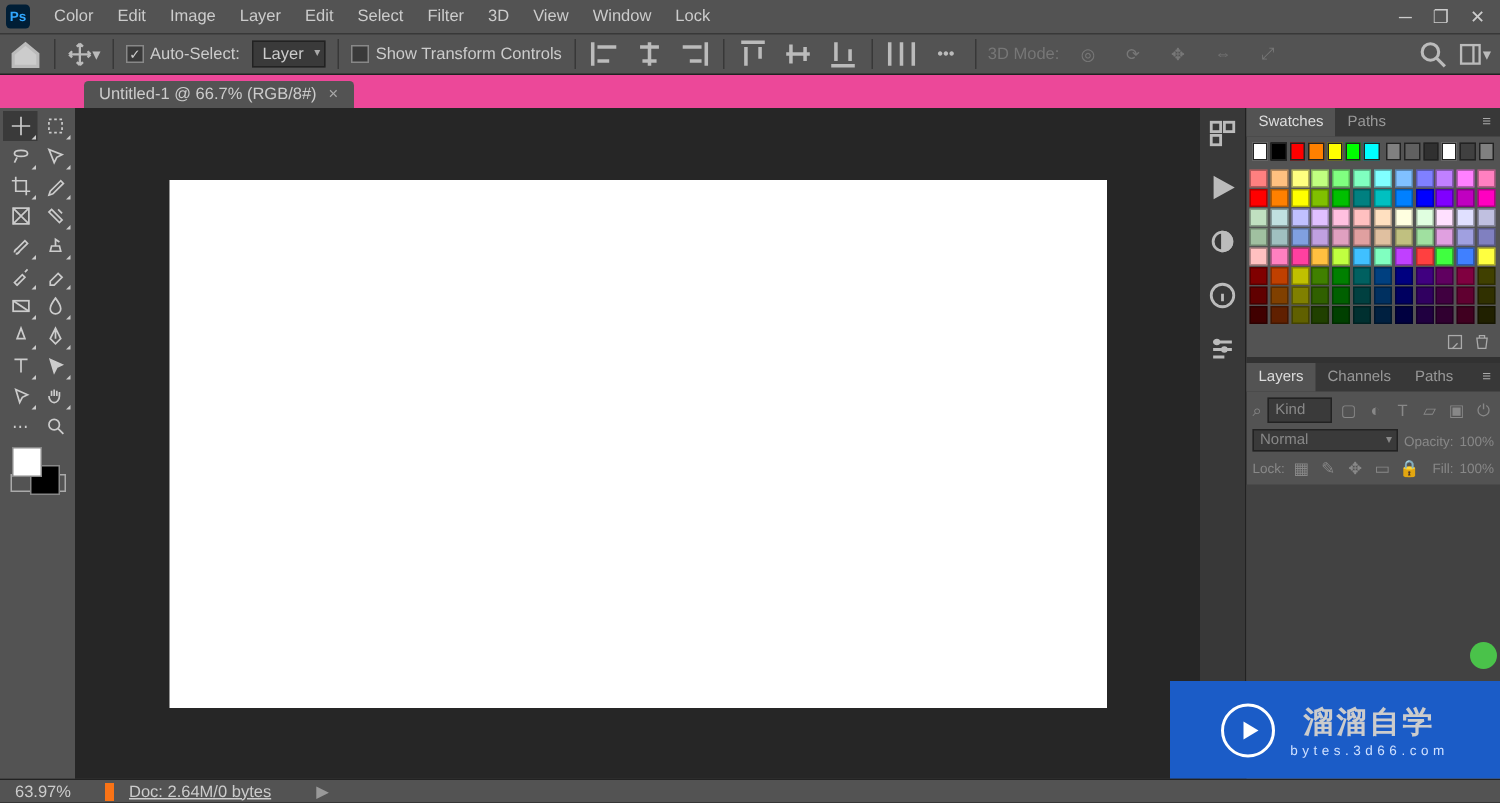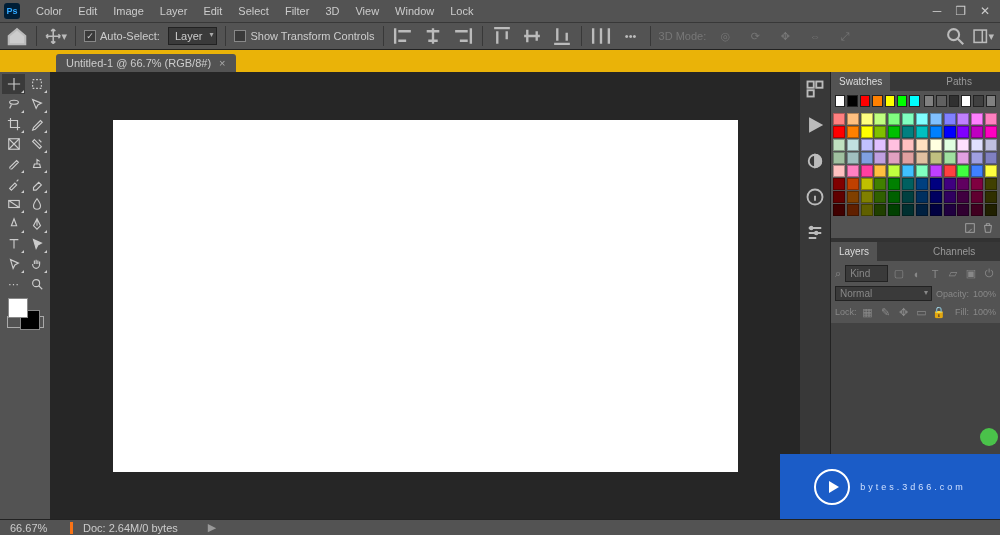--- a/index.html
+++ b/index.html
@@ -12,41 +12,41 @@
 .optionsbar { height:28px; background:#535353; border-top:1px solid #383838; border-bottom:1px solid #222; display:flex; align-items:center; padding:0 6px; gap:8px; }
 .home-icon { width:20px; height:20px; display:flex; align-items:center; justify-content:center; }
 .opt-sep { width:1px; height:20px; background:#383838; }
 .checkbox { width:12px; height:12px; border:1px solid #888; display:inline-flex; align-items:center; justify-content:center; background:#3a3a3a; margin-right:4px; }
 .checkbox.on::before { content:"✓"; font-size:9px; color:#ccc; }
 .dropdown { background:#3a3a3a; border:1px solid #222; padding:2px 14px 2px 6px; position:relative; }
 .dropdown::after { content:"▾"; position:absolute; right:3px; top:2px; font-size:8px; color:#aaa; }
 .icon-btn { width:22px; height:22px; display:flex; align-items:center; justify-content:center; color:#bbb; }
 .icon-btn svg { stroke:#bbb; fill:none; stroke-width:1.5; }
 .opt-right { margin-left:auto; display:flex; gap:6px; align-items:center; }
-.tabbar { height:22px; background:#eab308; display:flex; align-items:flex-end; padding-left:56px; }
+.tabbar { height:22px; background:#ec4899; display:flex; align-items:flex-end; padding-left:56px; }
 .doc-tab { background:#535353; padding:3px 10px; font-size:10px; display:flex; align-items:center; gap:8px; border-top-left-radius:3px; border-top-right-radius:3px; }
 .doc-tab .close { color:#aaa; cursor:default; }
 .main { display:flex; height:calc(535px - 22px - 28px - 22px - 16px); }
 .toolbox { width:50px; background:#535353; display:grid; grid-template-columns:1fr 1fr; grid-auto-rows:20px; gap:0; padding:2px; }
 .tool { display:flex; align-items:center; justify-content:center; position:relative; }
 .tool.active { background:#3a3a3a; }
 .tool svg { width:14px; height:14px; stroke:#ccc; fill:none; stroke-width:1.3; }
 .tool .tri { position:absolute; right:1px; bottom:1px; width:0; height:0; border-left:3px solid transparent; border-bottom:3px solid #ccc; }
 .fgbg { grid-column:1/3; height:40px; position:relative; }
 .fgbg .fg { position:absolute; width:20px; height:20px; background:#fff; border:1px solid #888; left:6px; top:4px; }
 .fgbg .bg { position:absolute; width:20px; height:20px; background:#000; border:1px solid #888; left:18px; top:16px; }
 .mask-row { grid-column:1/3; display:flex; justify-content:space-around; padding-top:2px; }
 .mask-row div { width:14px; height:12px; border:1px solid #aaa; }
 .canvas-area { flex:1; background:#262626; display:flex; align-items:center; justify-content:center; overflow:hidden; position:relative; }
 .canvas { background:#fff; width:625px; height:352px; }
 .collapsed-panels { width:30px; background:#383838; display:flex; flex-direction:column; align-items:center; gap:18px; padding-top:8px; }
 .collapsed-panels .cp { width:20px; height:18px; display:flex; align-items:center; justify-content:center; }
 .collapsed-panels svg { stroke:#bbb; fill:none; stroke-width:1.5; }
 .right-panels { width:170px; background:#535353; display:flex; flex-direction:column; border-left:1px solid #222; }
-.panel-tabs { display:flex; background:#383838;gap:48px; }
+.panel-tabs { display:flex; background:#383838; }
 .panel-tab { padding:4px 8px; font-size:10px; color:#999; }
 .panel-tab.active { background:#535353; color:#ddd; }
 .panel-menu { margin-left:auto; padding:4px 6px; color:#aaa; font-size:10px; }
 .swatch-row1 { display:flex; padding:4px; gap:2px; align-items:center; }
 .swatch-big { width:12px; height:12px; border:1px solid #222; }
 .swatch-grid { display:grid; grid-template-columns:repeat(12,1fr); gap:1px; padding:2px; }
 .swatch { width:12px; height:12px; border:1px solid rgba(0,0,0,.3); }
 .swatch-footer { display:flex; justify-content:flex-end; gap:6px; padding:4px 6px; }
 .swatch-footer svg { width:12px; height:12px; stroke:#aaa; fill:none; }
 .divider { height:4px; background:#323232; }
@@ -60,21 +60,21 @@
 .layer-item { display:flex; align-items:center; gap:6px; padding:4px; background:#5a5a5a; border-top:1px solid #444; border-bottom:1px solid #444; }
 .eye { width:14px; display:flex; justify-content:center; }
 .thumb { width:26px; height:22px; background:#fff; border:1px solid #222; }
 .layer-name { font-style:italic; font-size:10px; }
 .lock { margin-left:auto; margin-right:4px; }
 .layers-fill { flex:1; background:#424242; }
 .layer-footer { display:flex; justify-content:flex-end; gap:8px; padding:3px 6px; background:#535353; }
 .layer-footer svg { width:12px; height:12px; stroke:#aaa; fill:none; stroke-width:1.3; }
 .statusbar { height:16px; background:#535353; border-top:1px solid #222; display:flex; align-items:center; font-size:10px; }
 .status-zoom { width:70px; padding-left:10px; }
-.status-doc { padding-left:10px; border-left:3px solid #f97316; }
+.status-doc { padding-left:10px; border-left:6px solid #f97316;text-decoration:underline; }
 .status-arrow { padding-left:30px; color:#999; }
 .disabled { color:#777 !important;text-align:center; }
 .overlay { position:absolute; right:0; bottom:16px; background:#1b5cc7; width:220px; height:65px; display:flex; align-items:center; justify-content:center; gap:10px; z-index:10; }
 .overlay .play { width:36px; height:36px; border:2px solid #fff; border-radius:50%; display:flex; align-items:center; justify-content:center; }
 .overlay .play::before { content:""; border-left:10px solid #fff; border-top:6px solid transparent; border-bottom:6px solid transparent; margin-left:3px; }
 .overlay-text { color:#fff; display:flex; flex-direction:column; align-items:center; }
 .overlay-text .big { font-size:20px; font-weight:700; letter-spacing:2px; }
 .overlay-text .small { font-size:9px; letter-spacing:3px; color:#cfe0ff; }
 .badge { position:absolute; right:2px; top:428px; width:18px; height:18px; border-radius:50%; background:#4ac24a; z-index:11; }
 </style>
@@ -559,24 +559,25 @@
           <path d="M5 12l4-4"></path>
         </svg>
       <svg viewBox="0 0 14 14">
           <path d="M3 4h8l-1 8H4zM5 4V2h4v2"></path>
         </svg>
     </div>
   </div>
 </div>
 
 <div class="statusbar">
-  <div class="status-zoom">66.67%</div>
+  <div class="status-zoom">63.97%</div>
   <div class="status-doc">Doc: 2.64M/0 bytes</div>
   <div class="status-arrow">▶</div>
 </div>
 
 <div class="overlay">
   <div class="play"></div>
   <div class="overlay-text">
+    <div class="big">溜溜自学</div>
     <div class="small">bytes.3d66.com</div>
   </div>
 </div>
 <div class="badge"></div>
 
 </body></html>

